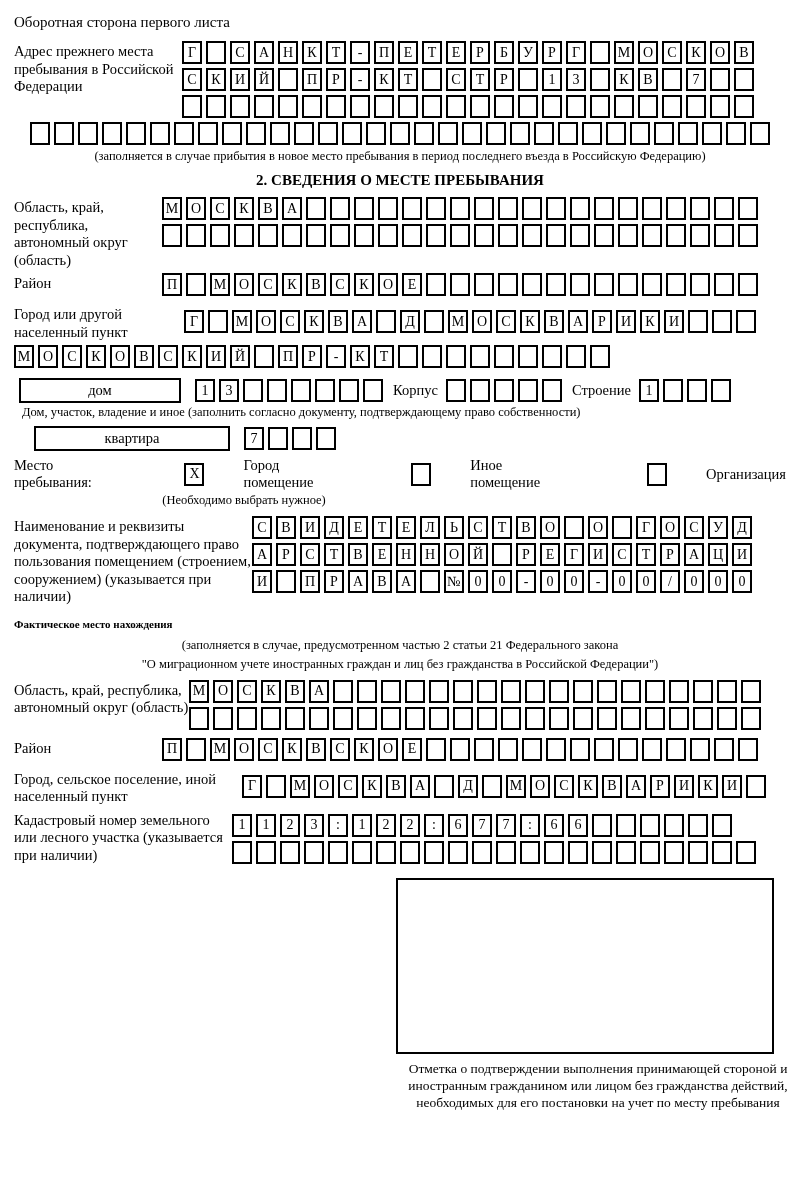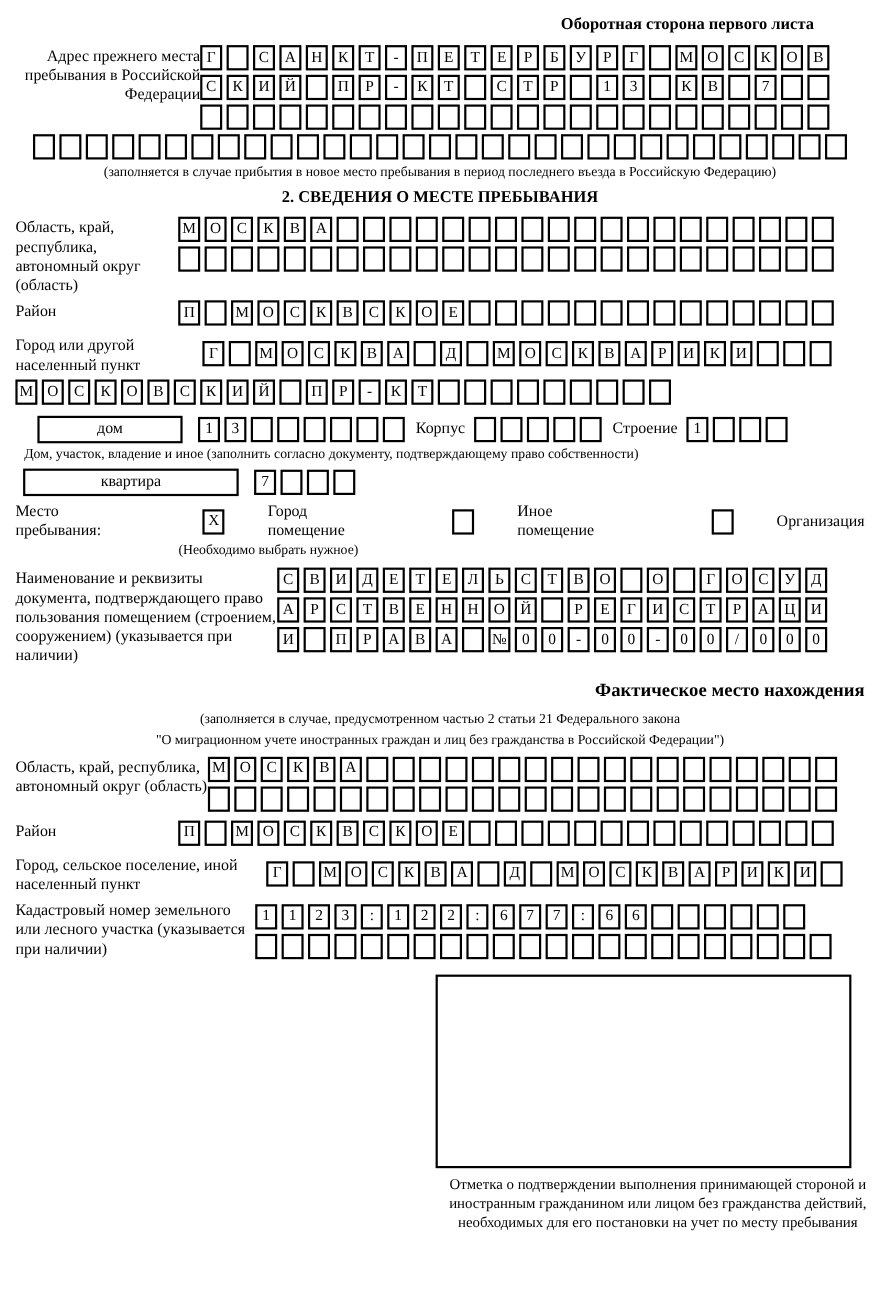--- a/index.html
+++ b/index.html
@@ -1,44 +1,44 @@
 <!DOCTYPE html>
 <html><head>
 <meta charset="utf-8">
 <style>
   html,body{margin:0;padding:0;background:#fff;color:#000;
     font-family:"Liberation Serif","DejaVu Serif",serif;}
   .page{width:800px;height:1180px;box-sizing:border-box;padding:10px 14px;background:#fff;overflow:hidden;}
-  .hdr{text-align:right;padding-right:46px;font-size:15px;margin-top:4px;font-weight:bold;}
+  .hdr{text-align:left;padding-right:46px;font-size:15px;margin-top:4px;}
   .fieldblock{display:flex;margin-top:4px;}
   .flabel{flex:none;font-size:14.5px;line-height:17.5px;padding-top:2px;}
   .w168{width:168px;} .w148{width:148px;} .w170{width:170px;} .w238{width:238px;}
   .w175{width:175px;} .w228{width:228px;} .w218{width:218px;}
   .rows{flex:1;}
   .cellrow{display:flex;margin-bottom:4px;}
   .cell{flex:none;width:20px;height:23px;border:2px solid #000;box-sizing:border-box;
     margin-right:4px;display:inline-flex;align-items:center;justify-content:center;
     font-size:14px;line-height:1;}
   .inlinerow{display:flex;align-items:center;}
   .typebox{flex:none;border:2px solid #000;box-sizing:border-box;height:25px;
     display:flex;align-items:center;justify-content:center;font-size:14.5px;}
-  .dom{width:132px;margin-left:20px;margin-right:14px;}
-  .kv{width:196px;margin-left:7px;margin-right:14px;}
+  .dom{width:162px;margin-left:5px;margin-right:14px;}
+  .kv{width:196px;margin-left:20px;margin-right:14px;}
   .inlbl{font-size:14.5px;margin:0 8px 0 6px;}
   .caption{font-size:12.5px;margin:2px 0 6px 22px;}
   .note{font-size:12.5px;text-align:center;margin:2px 0 4px 0;}
   .sectitle{font-size:15px;font-weight:bold;text-align:center;margin:8px 0 8px 0;}
-  .subtitle{font-size:17px;font-weight:bold;text-align:right;margin:12px 0 8px 0;}
+  .subtitle{font-size:11px;font-weight:bold;text-align:left;margin:12px 0 8px 0;}
   .stayrow{display:flex;align-items:center;margin-top:6px;font-size:14.5px;gap:35px;}
   .staynote{font-size:12.5px;margin:2px 0 8px 0;width:460px;text-align:center;}
   .stampbox{margin-left:382px;margin-top:10px;width:378px;height:176px;
     border:2px solid #000;box-sizing:border-box;}
   .stampcap{margin-left:380px;margin-top:6px;width:408px;text-align:center;
     font-size:13.5px;line-height:17px;}
-  .mt6{margin-top:6px;} .mt10{margin-top:10px;text-align:right;}
+  .mt6{margin-top:6px;} .mt10{margin-top:10px;}
   .gap8{width:8px;flex:none;} .gap14{width:14px;flex:none;} .gap26{width:26px;flex:none;}
 </style>
 </head>
 <body>
 
 <div class="page">
 
   <div class="hdr">Оборотная сторона первого листа</div>
 
   <div class="fieldblock mt10">

